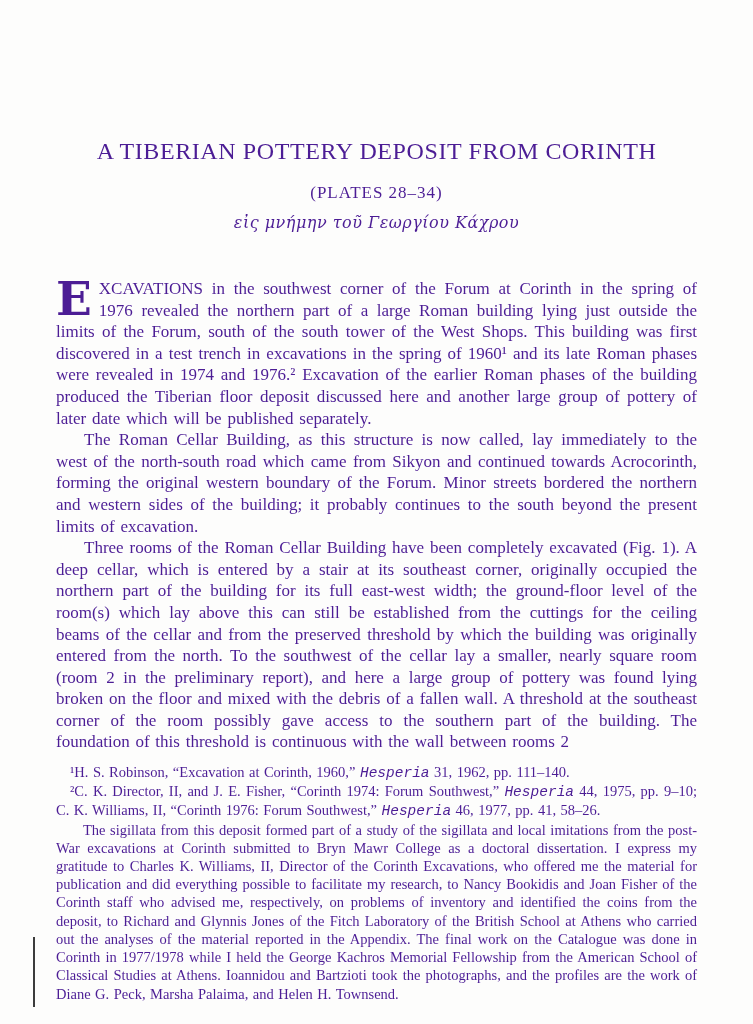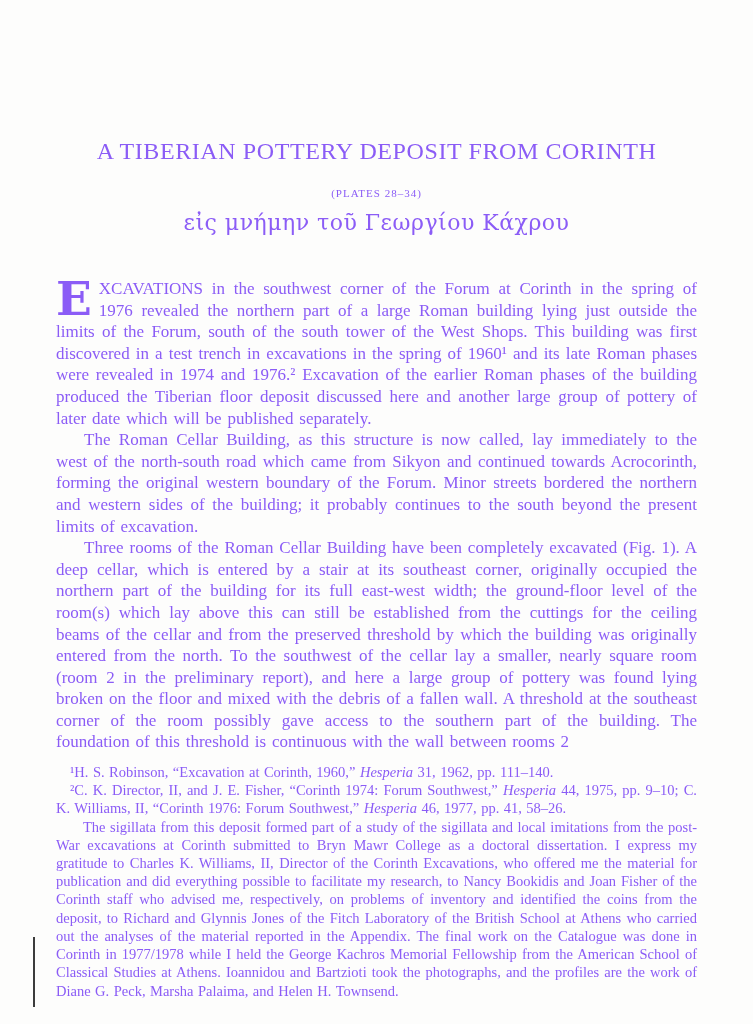--- a/index.html
+++ b/index.html
@@ -7,41 +7,42 @@
     padding: 0;
     background: #ffffff;
   }
   .page {
     position: relative;
     width: 753px;
     height: 1024px;
     background: #fdfdfc;
     overflow: hidden;
     font-family: "Liberation Serif", "DejaVu Serif", serif;
-    color: #8b5cf6;
+    color: #4c1d95;
   }
   .article-title {
     margin: 139px 40px 0;
     text-align: center;
     font-size: 24px;
     font-weight: normal;
     letter-spacing: 0.6px;
     line-height: 24px;
   }
   .plates-line {
     margin-top: 21px;
     text-align: center;
-    font-size: 11px;
+    font-size: 17px;
     letter-spacing: 1px;
     line-height: 18px;
   }
   .dedication {
     margin-top: 11px;
     text-align: center;
-    font-size: 22px;
+    font-style: italic;
+    font-size: 16px;
     line-height: 20px;
     font-family: "DejaVu Serif", serif;
     letter-spacing: 0.5px;
   }
   .body-text {
     margin: 45px 56px 0;
   }
   .para {
     margin: 0;
     font-size: 17px;
@@ -63,21 +64,21 @@
   }
   .fn {
     margin: 0;
     font-size: 14.5px;
     line-height: 18.2px;
     text-align: justify;
     word-spacing: 0.06em;
   }
   .fn-ref { text-indent: 14px; }
   .fn-ack { text-indent: 27px; font-family: Liberation Serif, serif; }
-  .it { font-style: italic; }
+  .it { font-style: italic; font-family: Liberation Mono, monospace; }
   .artifact-line {
     position: absolute;
     left: 33px;
     top: 937px;
     width: 1.5px;
     height: 70px;
     background: #3c3c3c;
   }
 </style>
 </head>

